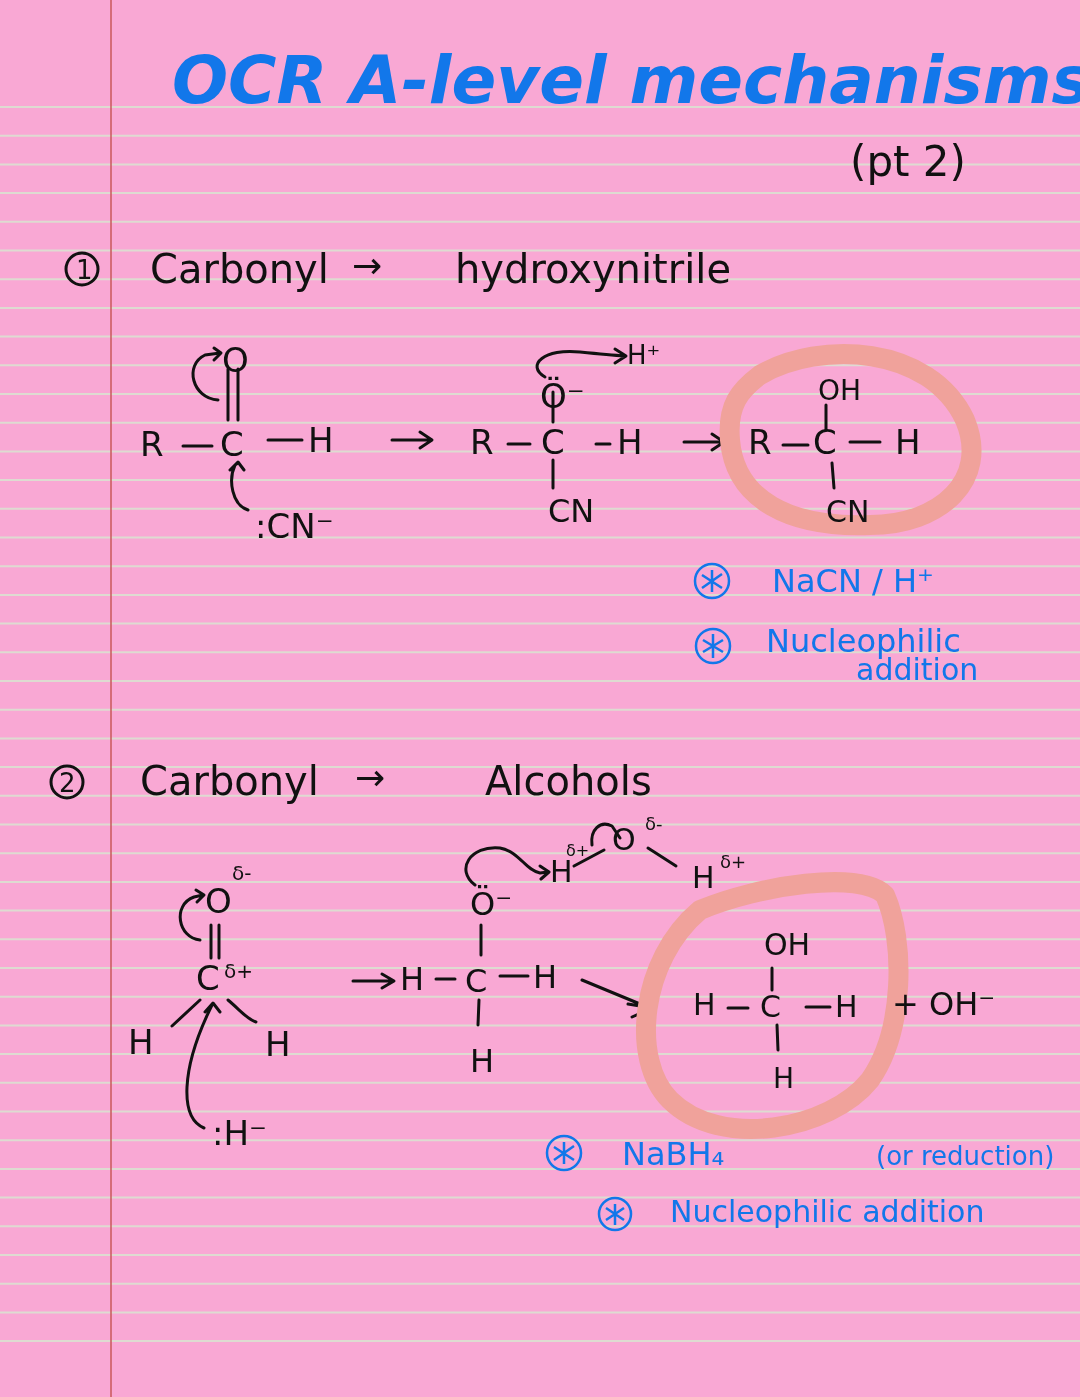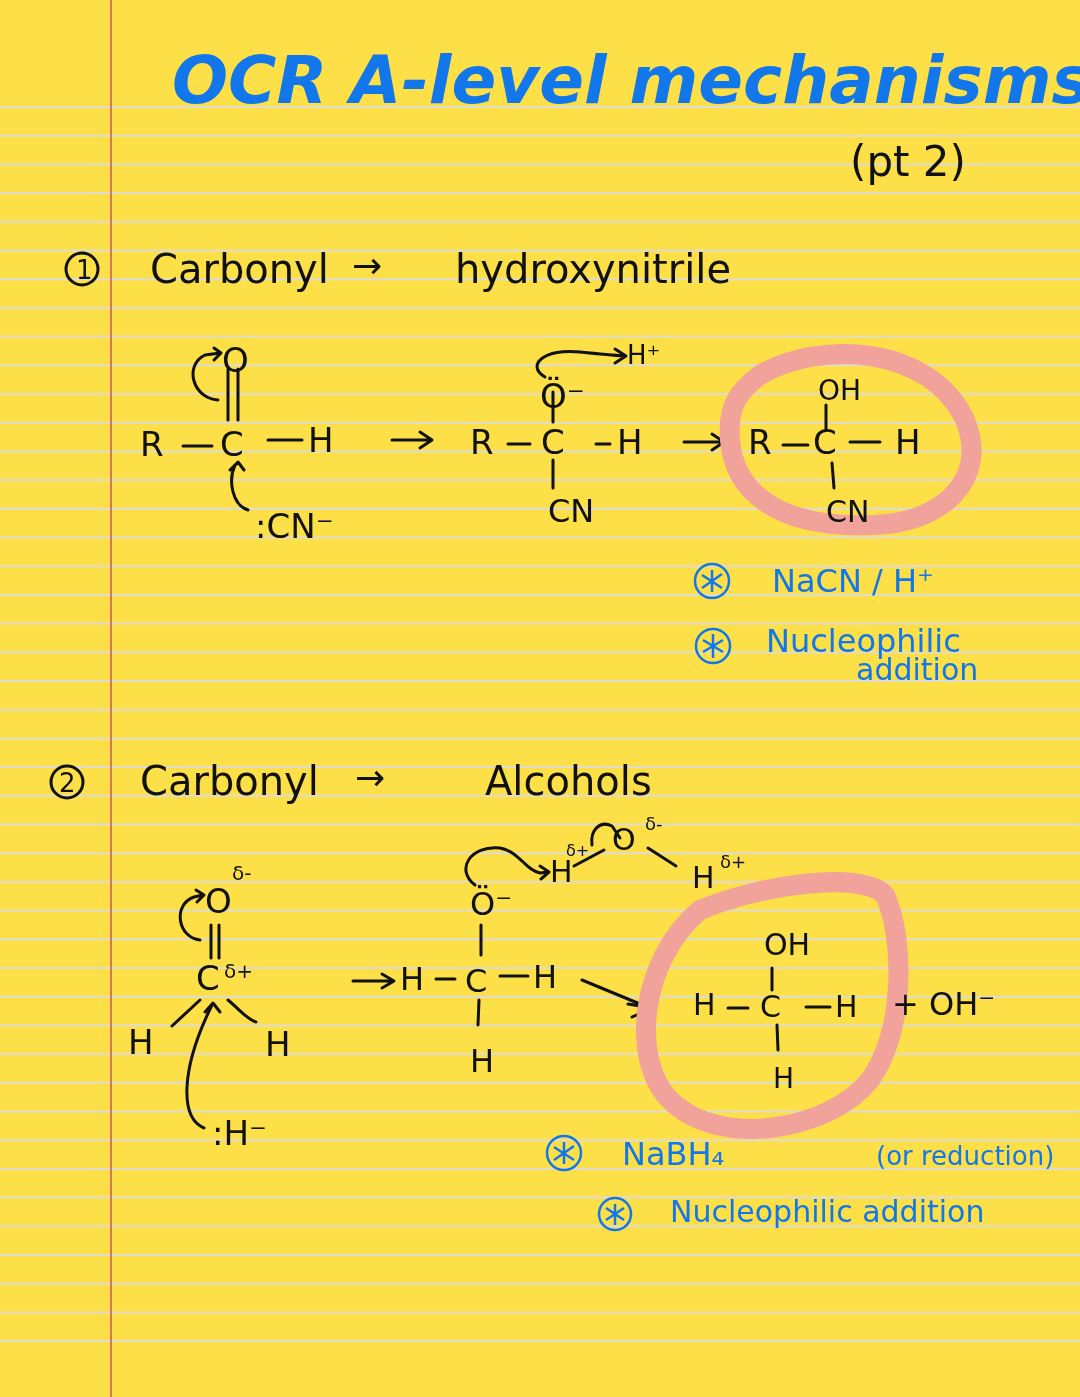--- a/index.html
+++ b/index.html
@@ -1,17 +1,17 @@
 <!DOCTYPE html>
 <html><head>
 <meta charset="utf-8">
 <style>
   html, body { margin:0; padding:0; }
   body { width:1080px; height:1397px; overflow:hidden; background:#f8f4e9; }
-  #page { position:relative; width:1080px; height:1397px; background:#fde047; }
+  #page { position:relative; width:1080px; height:1397px; background:#f9a8d4; }
   #page svg { position:absolute; left:0; top:0; }
   .ink { fill:none; stroke:#111; stroke-width:3; stroke-linecap:round; stroke-linejoin:round; }
   .hw { font-family:"DejaVu Sans", sans-serif; fill:#111; }
   .hw-blue { font-family:"DejaVu Sans", sans-serif; fill:#1277ea; }
   .title { font-family:"DejaVu Sans", sans-serif; font-weight:bold; font-style:italic; fill:#1277ea; }
   .circle { fill:none; stroke:#f0a29b; stroke-width:20; stroke-linecap:round; stroke-linejoin:round; }
   .bullet { fill:none; stroke:#1277ea; stroke-width:2.5; }
 </style>
 </head>
 <body>

